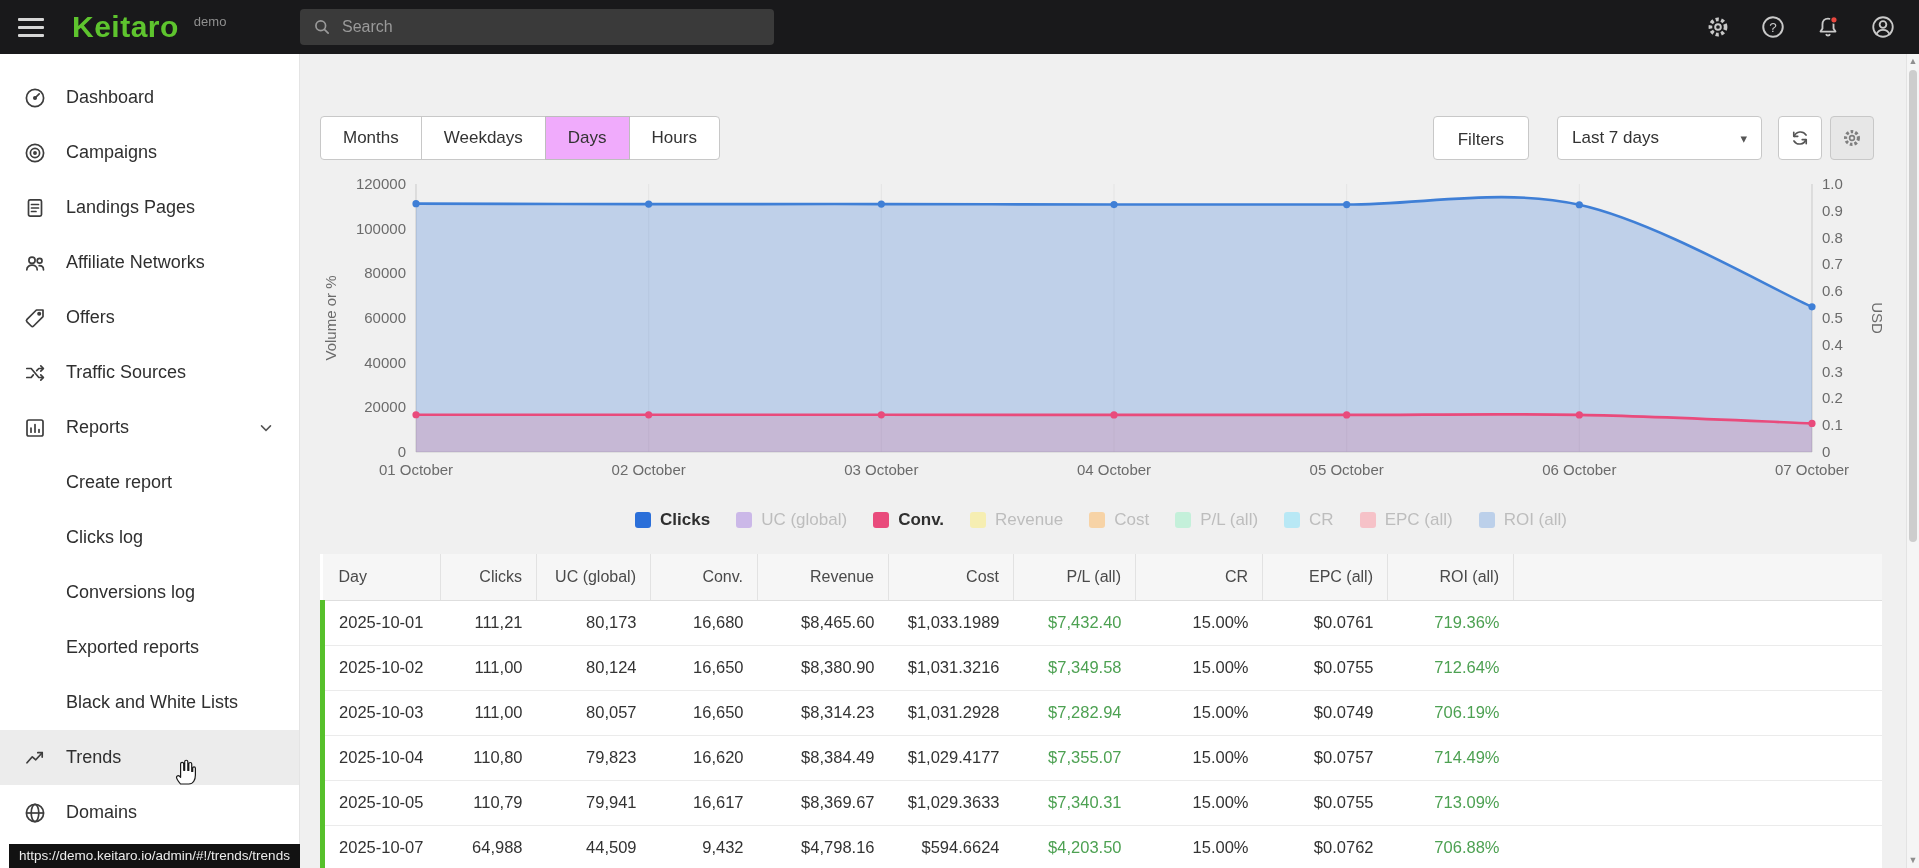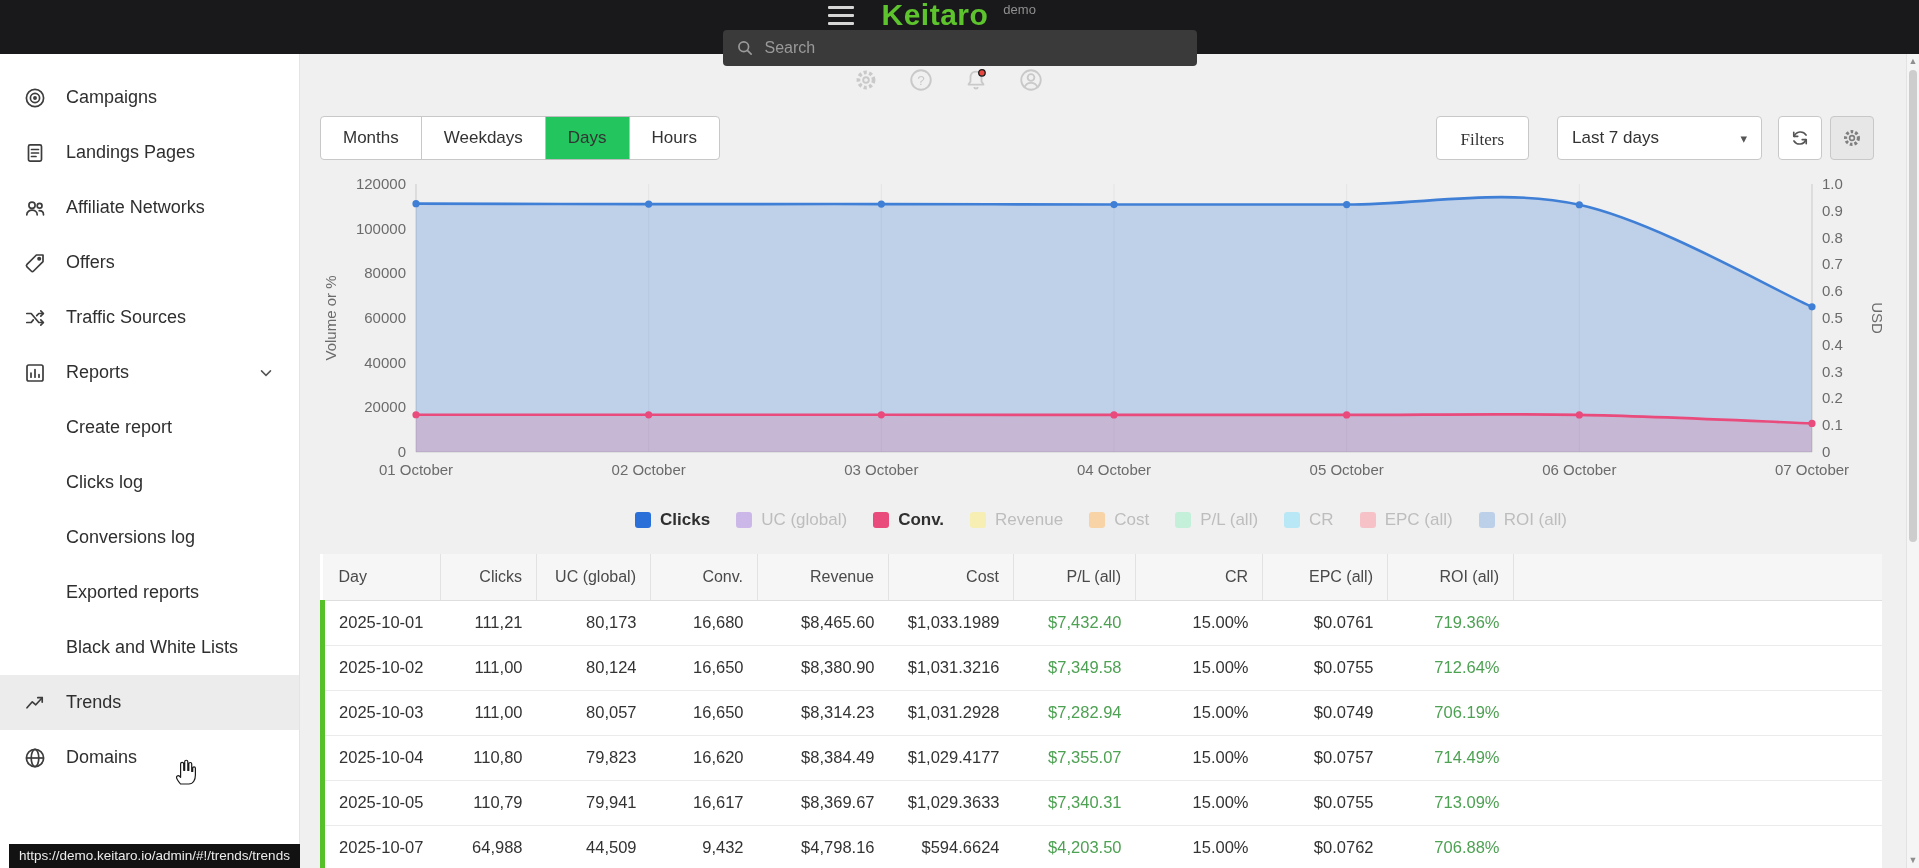--- a/index.html
+++ b/index.html
@@ -1,20 +1,20 @@
 <!DOCTYPE html>
 <html><head>
 <meta charset="utf-8">
 <style>
   * { margin:0; padding:0; box-sizing:border-box; }
   html,body { width:1919px; height:868px; overflow:hidden; }
   body { font-family:"Liberation Sans", sans-serif; background:#f0f0f0; position:relative; }
 
   
-  .topbar { height:54px; background:#19191b; display:flex; align-items:center; position:relative; z-index:20;flex-direction:column; }
+  .topbar { height:54px; background:#19191b; display:flex; align-items:center; position:relative; z-index:20; }
   .tb-left { width:300px; display:flex; align-items:center; padding-left:18px; }
   .hamburger { width:26px; cursor:pointer; margin-right:28px; }
   .hamburger span { display:block; height:3px; background:#d6d6d6; border-radius:1px; margin:5px 0; }
   .logo { display:flex; align-items:flex-start; }
   .logo-text { color:#5ec42e; font-size:30px; font-weight:bold; letter-spacing:.5px; line-height:1; }
   .logo-badge { color:#8f8f8f; font-size:13px; margin-left:15px; margin-top:2px; }
   .tb-center { flex:1; display:flex; justify-content:flex-start; }
   .search-box { width:474px; height:36px; background:#3a3a3a; border-radius:4px; display:flex; align-items:center; padding:0 12px; }
   .search-box svg { flex:0 0 auto; margin-right:10px; }
   .search-box input { flex:1; background:transparent; border:none; outline:none; color:#ddd; font-size:16px; font-family:"Liberation Sans",sans-serif; }
@@ -34,24 +34,24 @@
   .side-item .grow { flex:1; }
   .side-item .chev { width:18px; height:18px; }
 
   
   .main { flex:1; padding:32px 37px 0 20px; overflow:hidden; position:relative;margin-top:30px; }
   .controls { display:flex; align-items:center; }
   .tabgroup { display:flex; }
   .tab { height:44px; padding:0 22px; background:#fff; border:1px solid #c8c8c8; margin-left:-1px; font-size:17px; color:#333; cursor:pointer; font-family:"Liberation Sans",sans-serif; }
   .tab:first-child { border-radius:4px 0 0 4px; margin-left:0; }
   .tab:last-child { border-radius:0 4px 4px 0; }
-  .tab.active { background:#22c55e; border-color:#bdbdbd; position:relative; }
+  .tab.active { background:#f0abfc; border-color:#bdbdbd; position:relative; }
   .controls .spacer { flex:1; }
   .btn { height:44px; background:#fff; border:1px solid #c8c8c8; border-radius:4px; font-size:17px; color:#333; cursor:pointer; font-family:"Liberation Sans",sans-serif; }
-  .btn-filters { padding:13px 24px; margin-right:28px;font-family:Liberation Serif, serif; }
+  .btn-filters { padding:13px 24px; margin-right:28px; }
   .select { width:205px; height:44px; background:#fff; border:1px solid #c8c8c8; border-radius:4px; display:flex; align-items:center; justify-content:space-between; padding:0 14px; font-size:17px; color:#333; cursor:pointer; margin-right:16px; }
   .select .caret { color:#555; font-size:13px; }
   .icon-btn { width:44px; display:flex; align-items:center; justify-content:center; margin-right:8px; }
   .icon-btn.toggled { background:#e7e7e7; }
 
   
   #chart-svg { display:block; margin-top:14px; }
   #chart-svg text { font-family:"Liberation Sans",sans-serif; font-size:15px; fill:#6b6b6b; }
   #chart-svg text.axis-title { font-size:15px; fill:#6b6b6b; }
   .legend { display:flex; justify-content:center; align-items:center; gap:26px; margin-top:14px; }
@@ -131,20 +131,30 @@
           <circle cx="12" cy="9.7" r="3.1"></circle>
           <path d="M5.9 18.8c1.2-3.1 4-4.2 6.1-4.2s4.9 1.1 6.1 4.2"></path>
         </svg>
     </div>
   </div>
 </div>
 
 <div class="app">
 
   <div class="sidebar">
+    <div class="side-item">
+      <span class="ic">
+          <svg width="24" height="24" viewBox="0 0 24 24" fill="none" stroke="#3d3d3d" stroke-width="1.7" stroke-linecap="round">
+            <circle cx="12" cy="12" r="8.6"></circle>
+            <path d="M12 12 L16.2 7.8"></path>
+            <circle cx="12" cy="12" r="1.2" fill="#3d3d3d"></circle>
+          </svg>
+        </span>
+      <span>Dashboard</span>
+    </div>
     <div class="side-item">
       <span class="ic">
           <svg width="24" height="24" viewBox="0 0 24 24" fill="none" stroke="#3d3d3d" stroke-width="1.7">
             <circle cx="12" cy="12" r="8.6"></circle>
             <circle cx="12" cy="12" r="4.6"></circle>
             <circle cx="12" cy="12" r="1.1" fill="#3d3d3d"></circle>
           </svg>
         </span>
       <span>Campaigns</span>
     </div>

